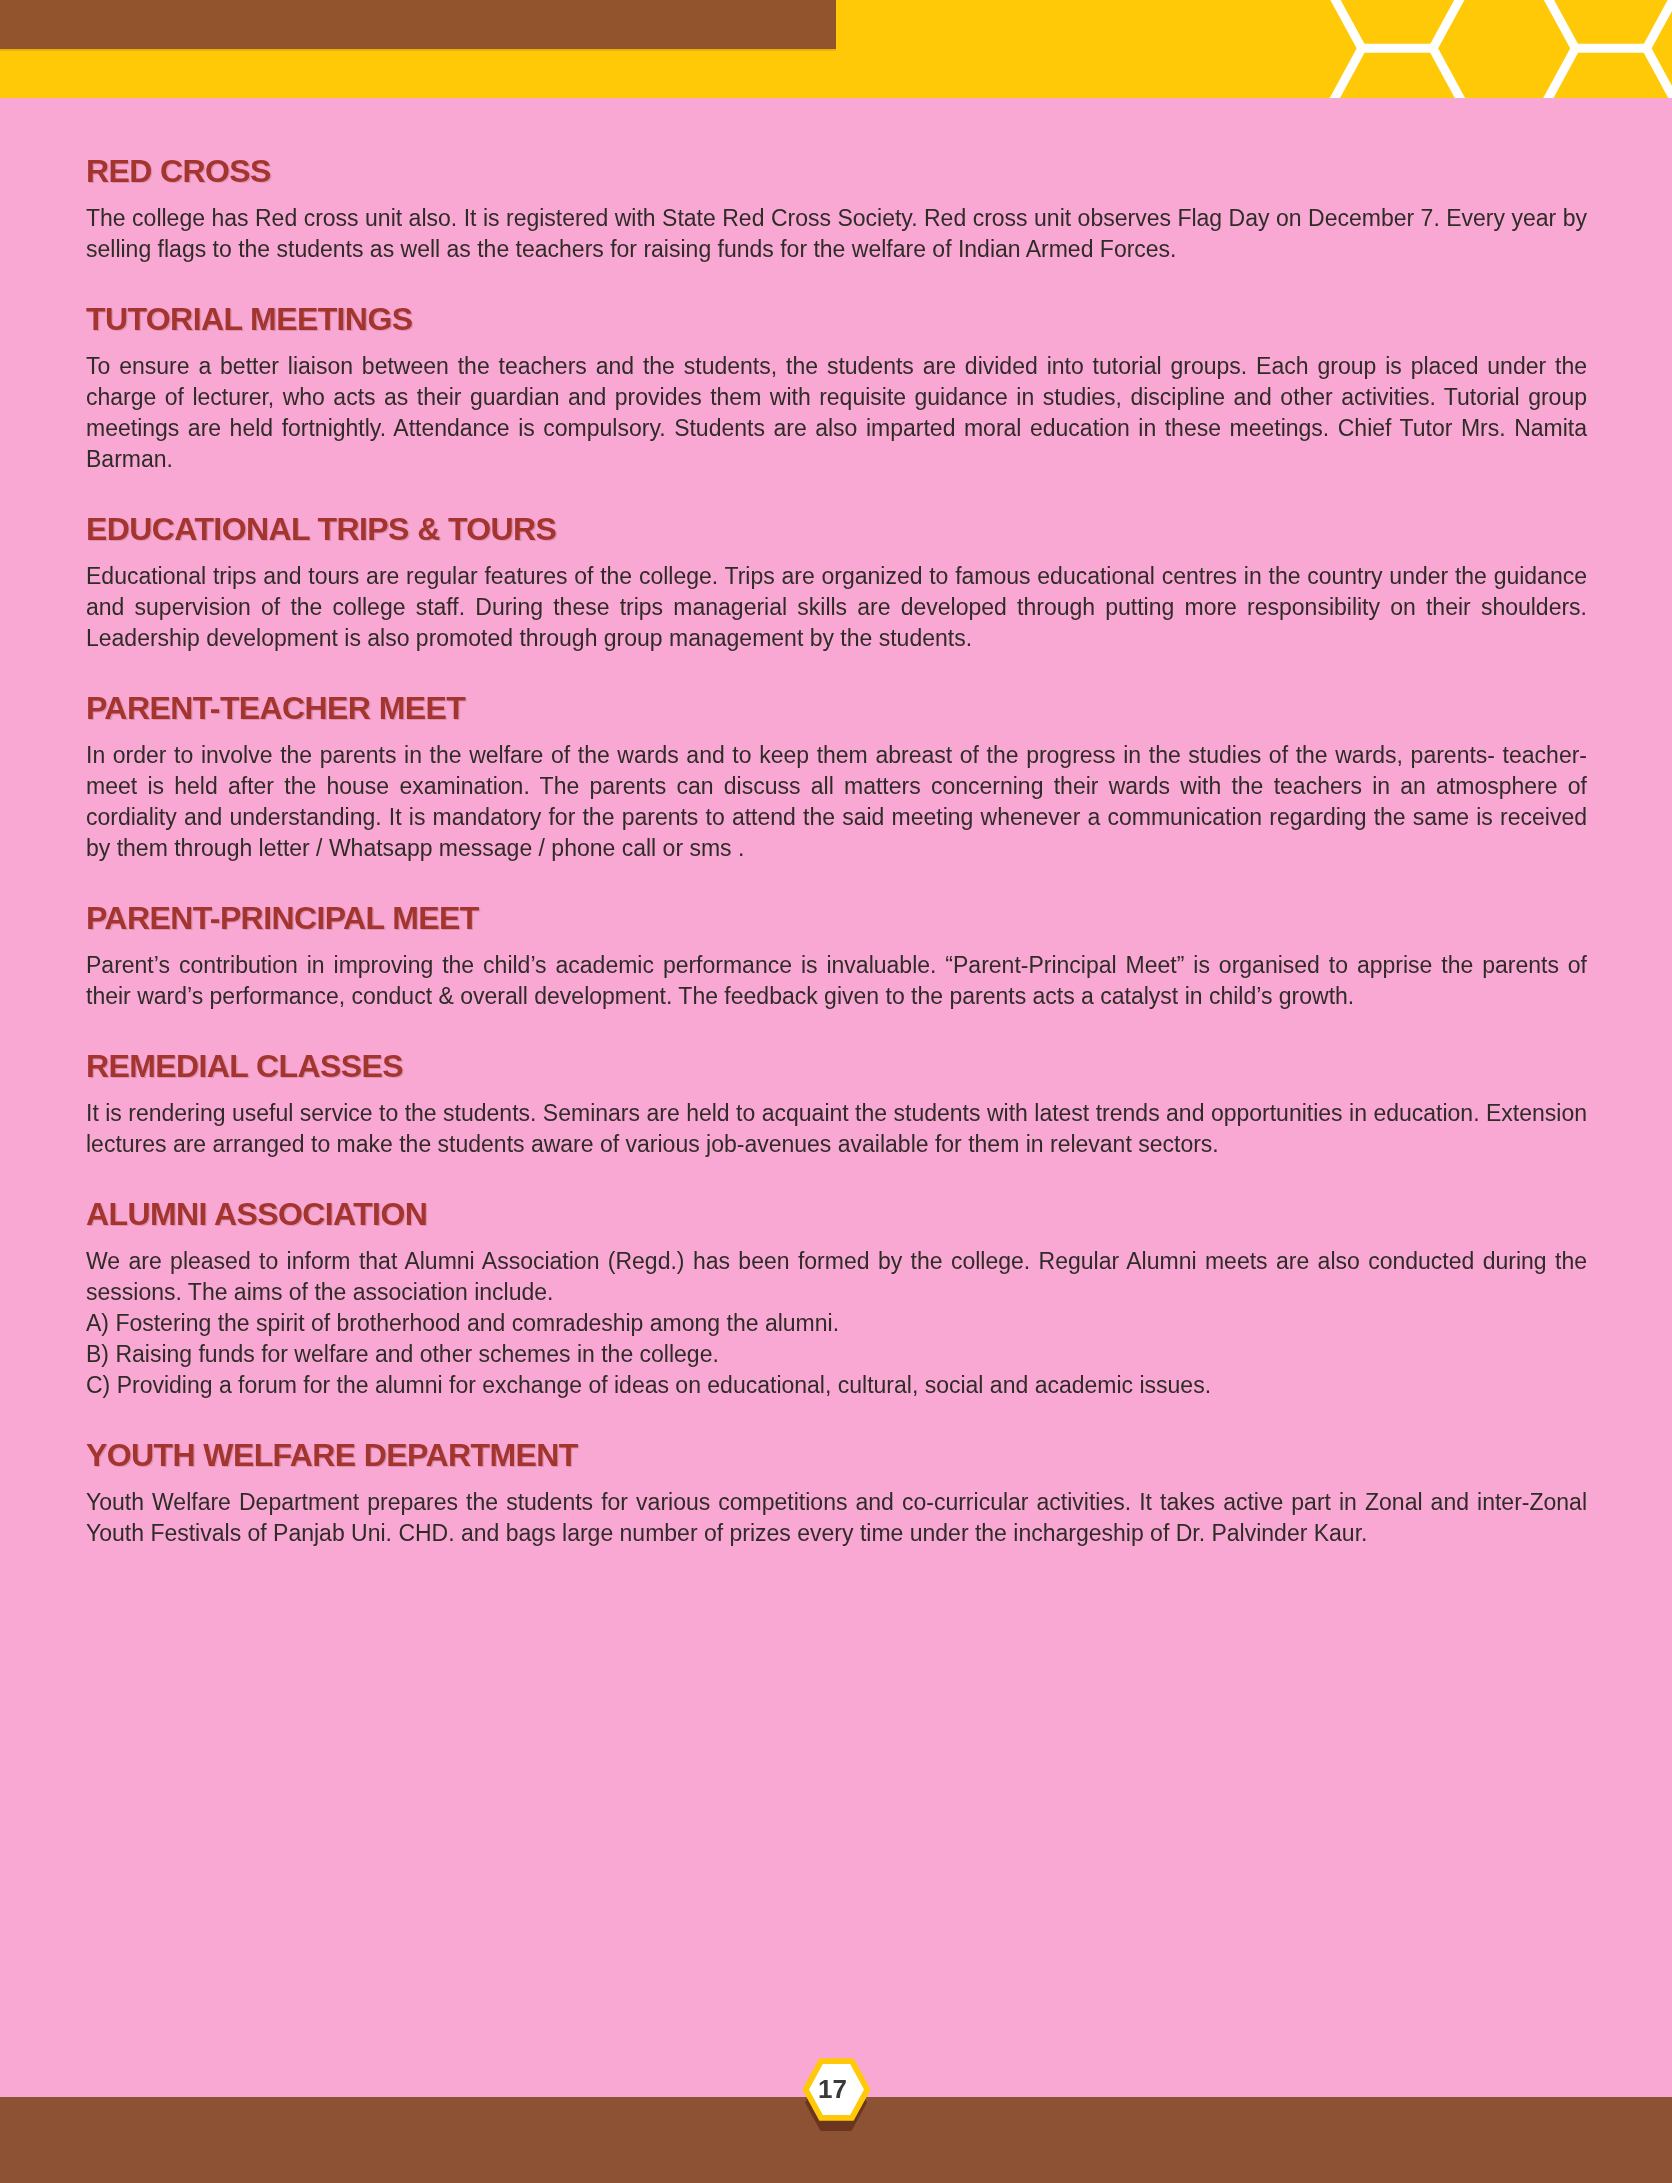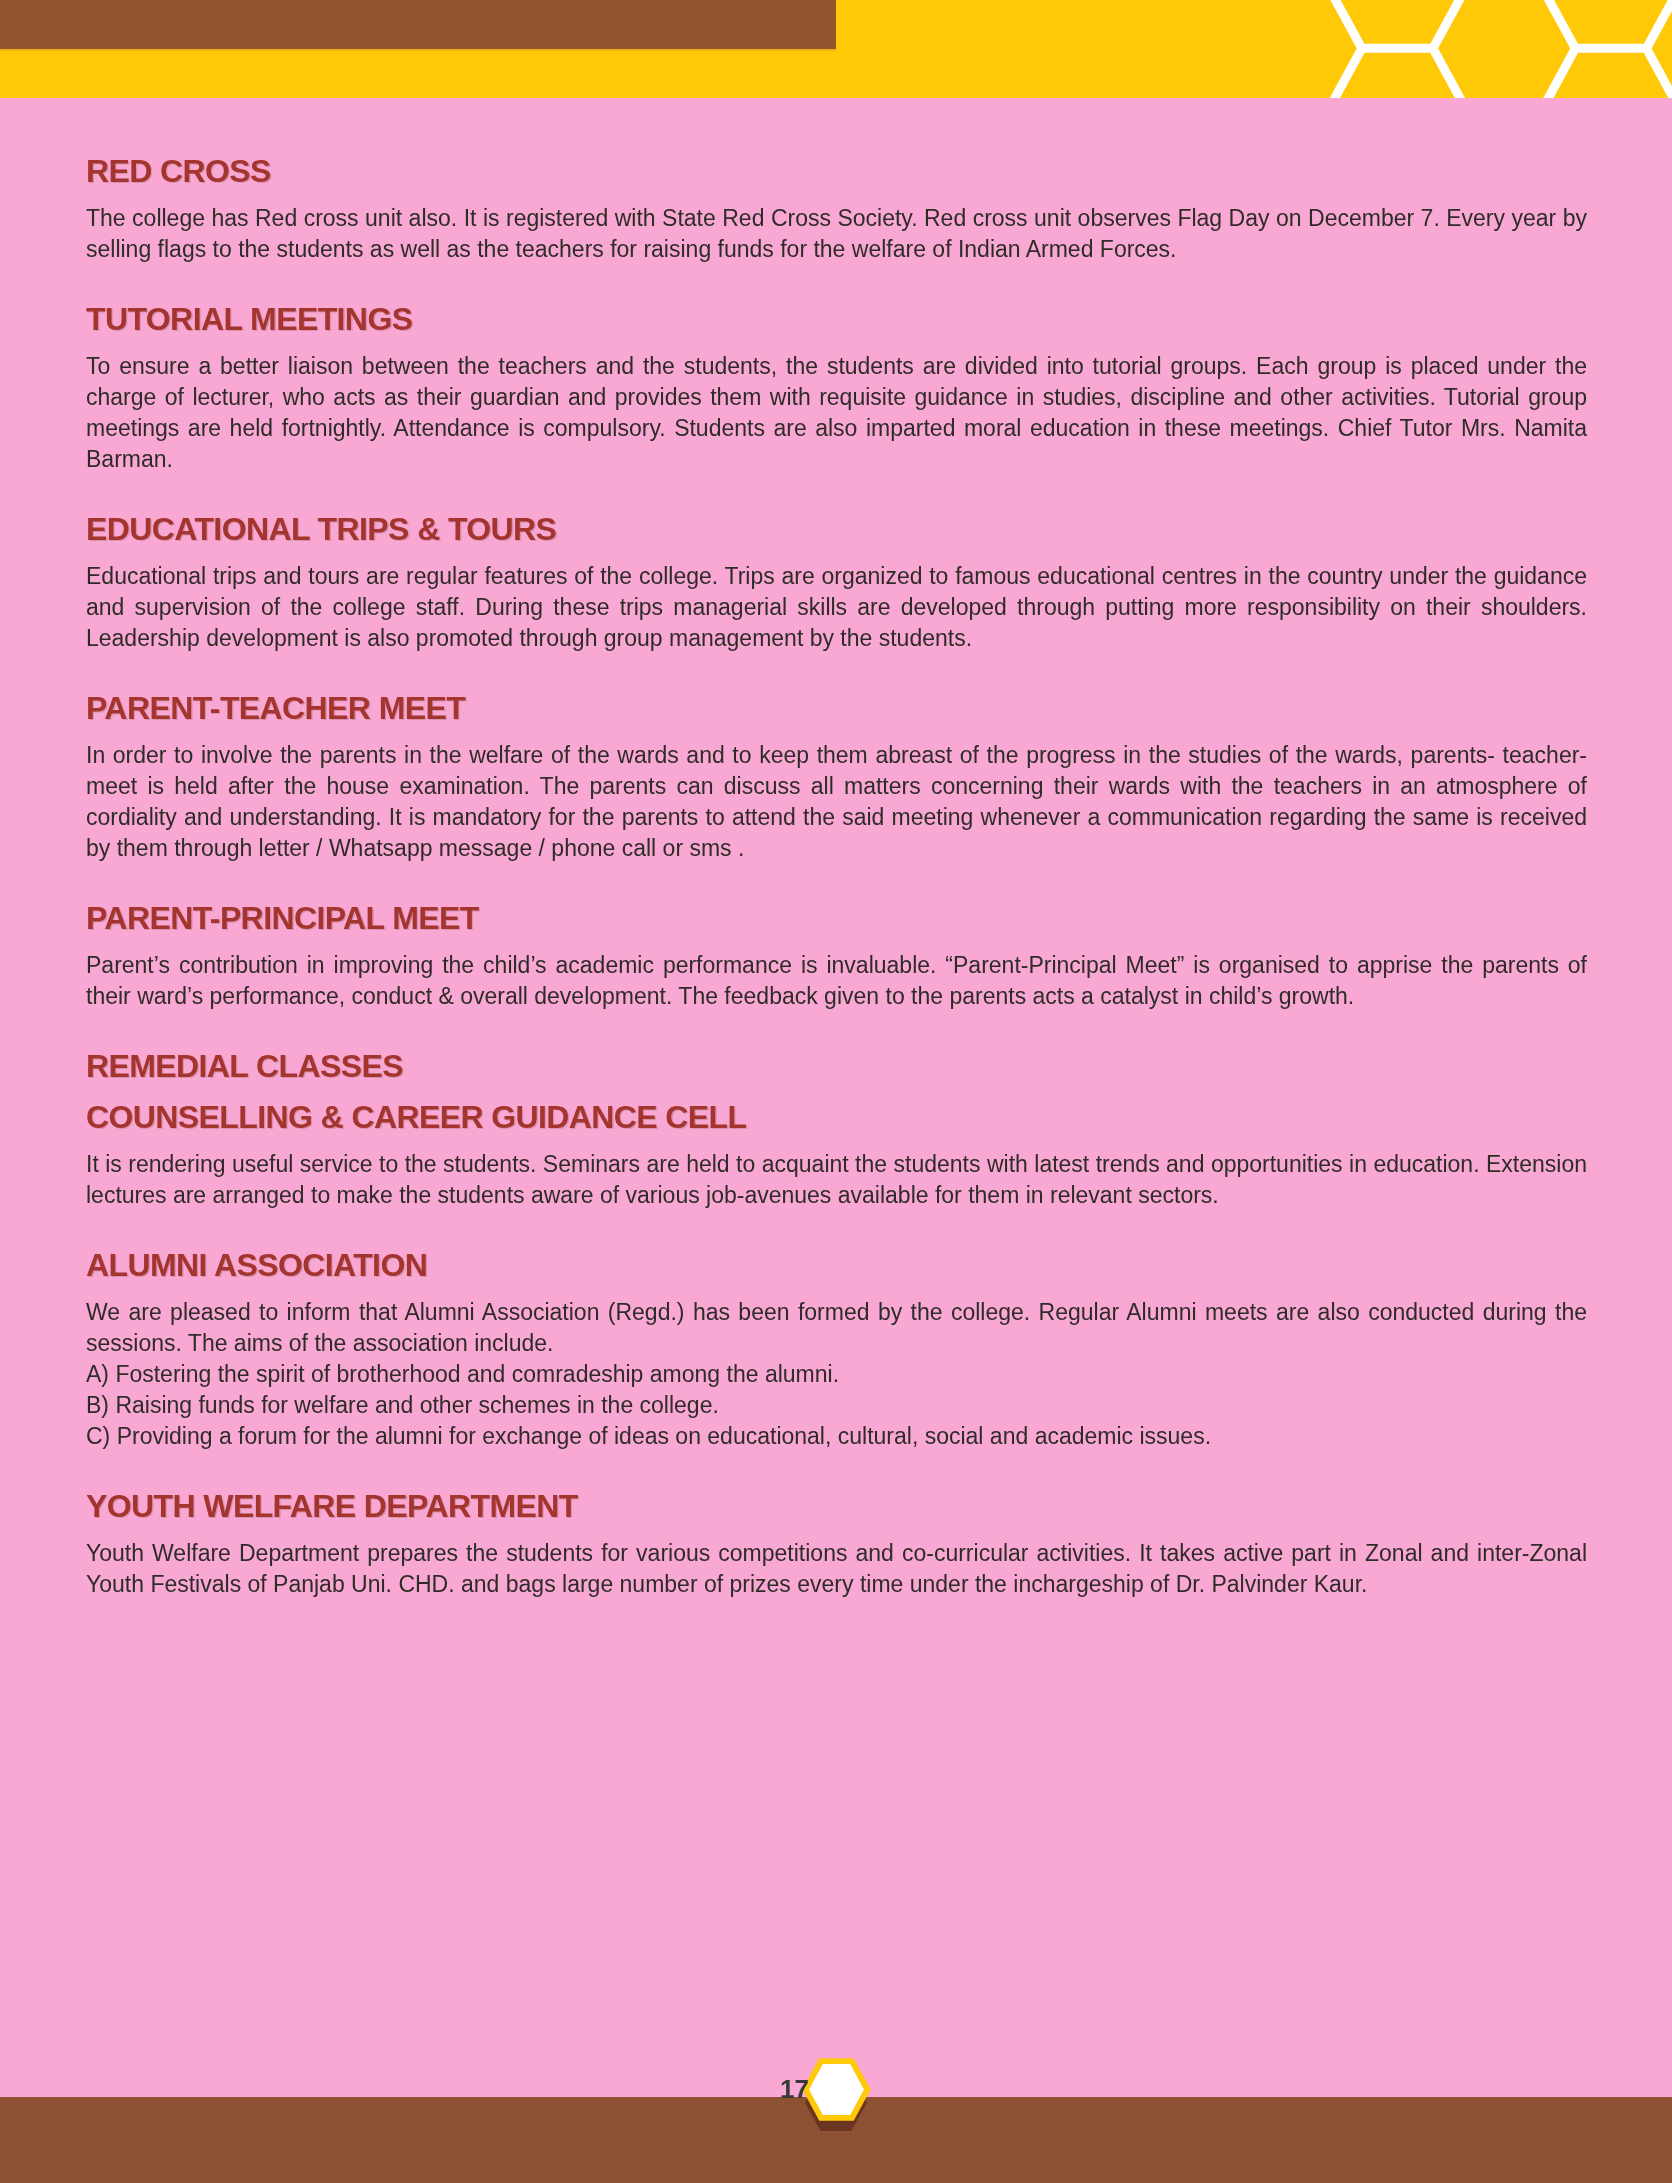--- a/index.html
+++ b/index.html
@@ -83,21 +83,21 @@
     left: 805px; top: -22.6px; 
     width: 62px; height: 57px;
   }
   .badge {
     position: absolute;
     left: 802px; top: 2058px;
     width: 69px; height: 63px;
   }
   .page-num {
     position: absolute;
-    left: 760px; top: 2058px;
+    left: 798px; top: 2058px;
     width: 69px; height: 63px;
     display: flex;
     align-items: center;
     justify-content: center;
     font-size: 26px;
     font-weight: bold;
     color: #3A3A3A;
   }
 </style>
 </head>
@@ -148,21 +148,20 @@
     <section class="sec">
       <h2>PARENT-PRINCIPAL MEET</h2>
       <p>Parent’s contribution in improving the child’s academic performance is invaluable. “Parent-Principal Meet” is organised to apprise the parents of their ward’s performance, conduct &amp; overall development. The feedback given to the parents acts a catalyst in child’s growth.</p>
     </section>
 
     <section class="sec">
       <h2>REMEDIAL CLASSES</h2>
     </section>
 
     <section class="sec">
-      <h2>COUNSELLING &amp; CAREER GUIDANCE CELL</h2>
       <p>It is rendering useful service to the students. Seminars are held to acquaint the students with latest trends and opportunities in education. Extension lectures are arranged to make the students aware of various job-avenues available for them in relevant sectors.</p>
     </section>
 
 
     <section class="sec">
       <h2>ALUMNI ASSOCIATION</h2>
       <p class="no-gap">We are pleased to inform that Alumni Association (Regd.) has been formed by the college. Regular Alumni meets are also conducted during the sessions. The aims of the association include.</p>
       <div class="list-block">
         <div class="list-line">A) Fostering the spirit of brotherhood and comradeship among the alumni.</div>
         <div class="list-line">B) Raising funds for welfare and other schemes in the college.</div>

